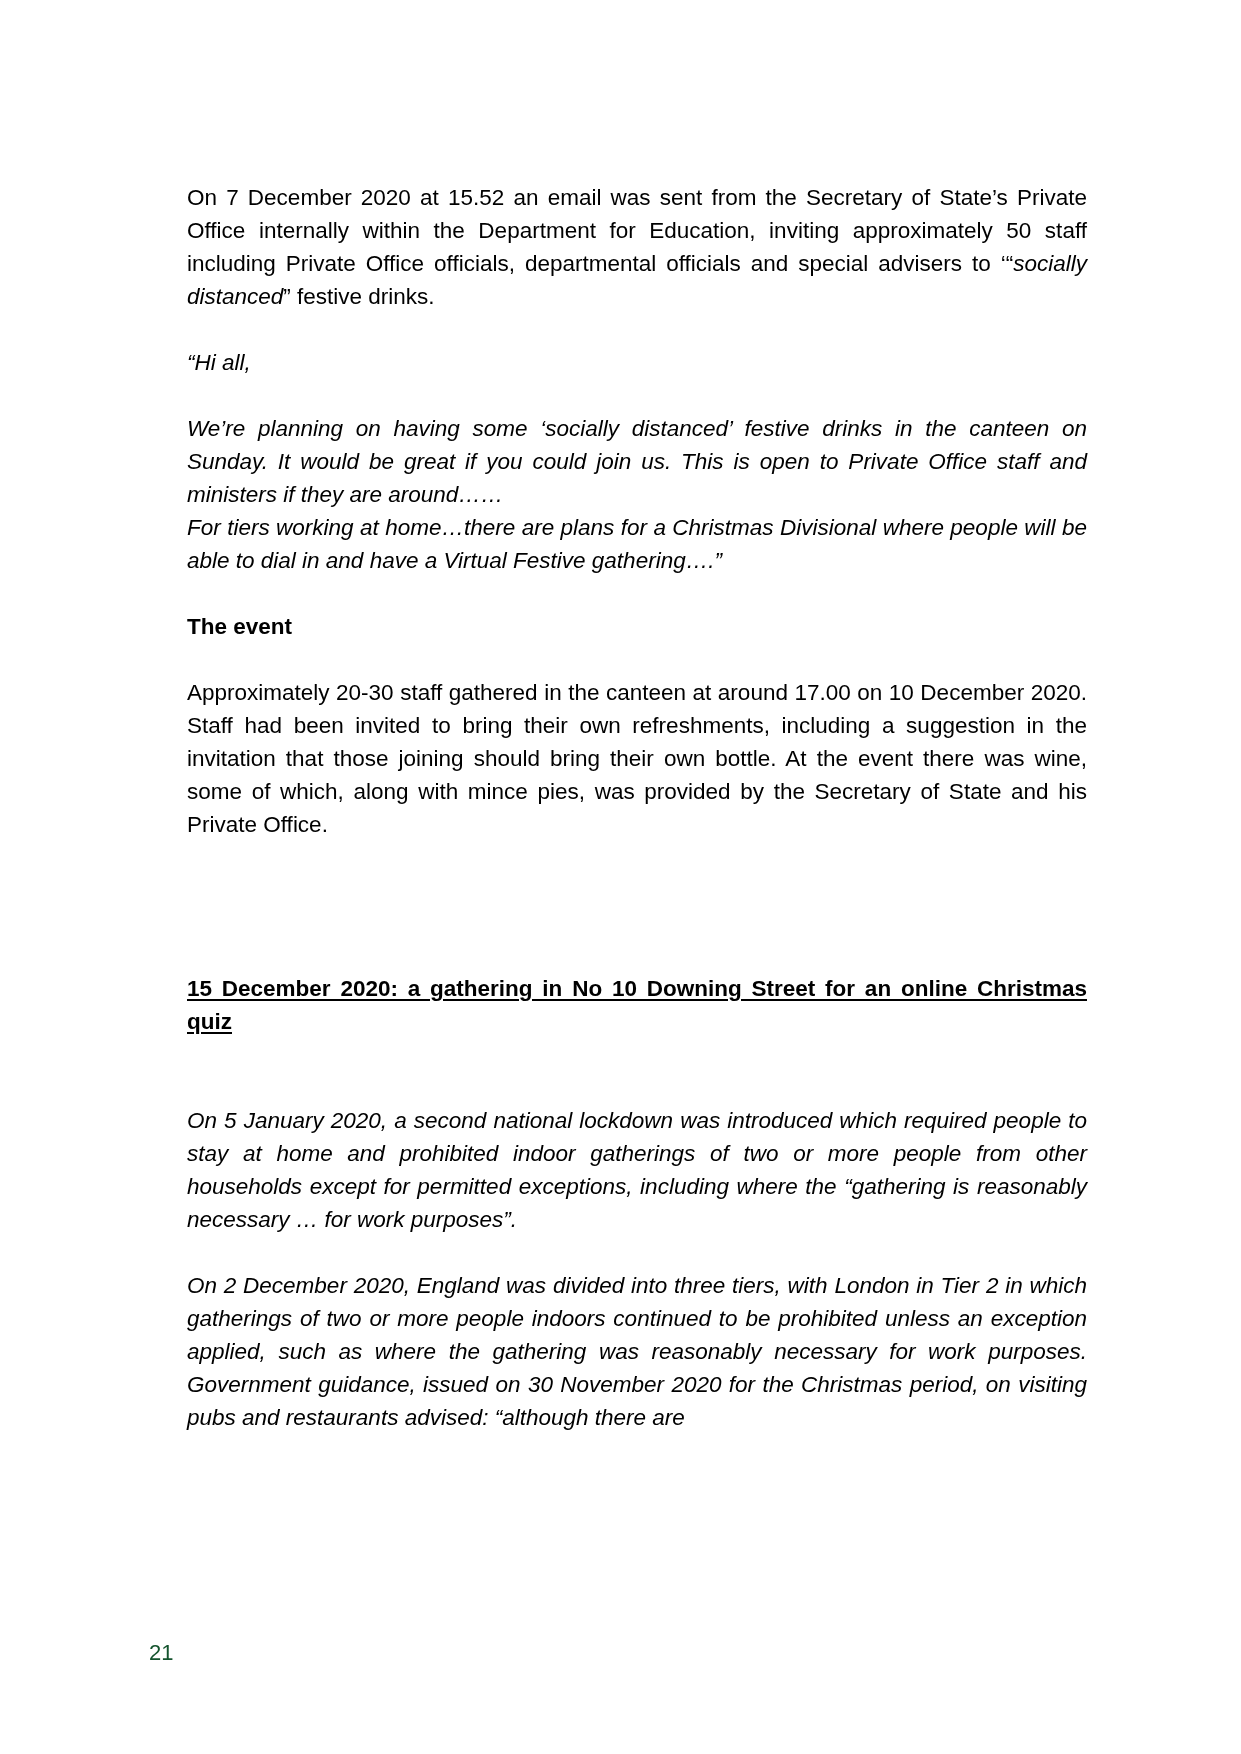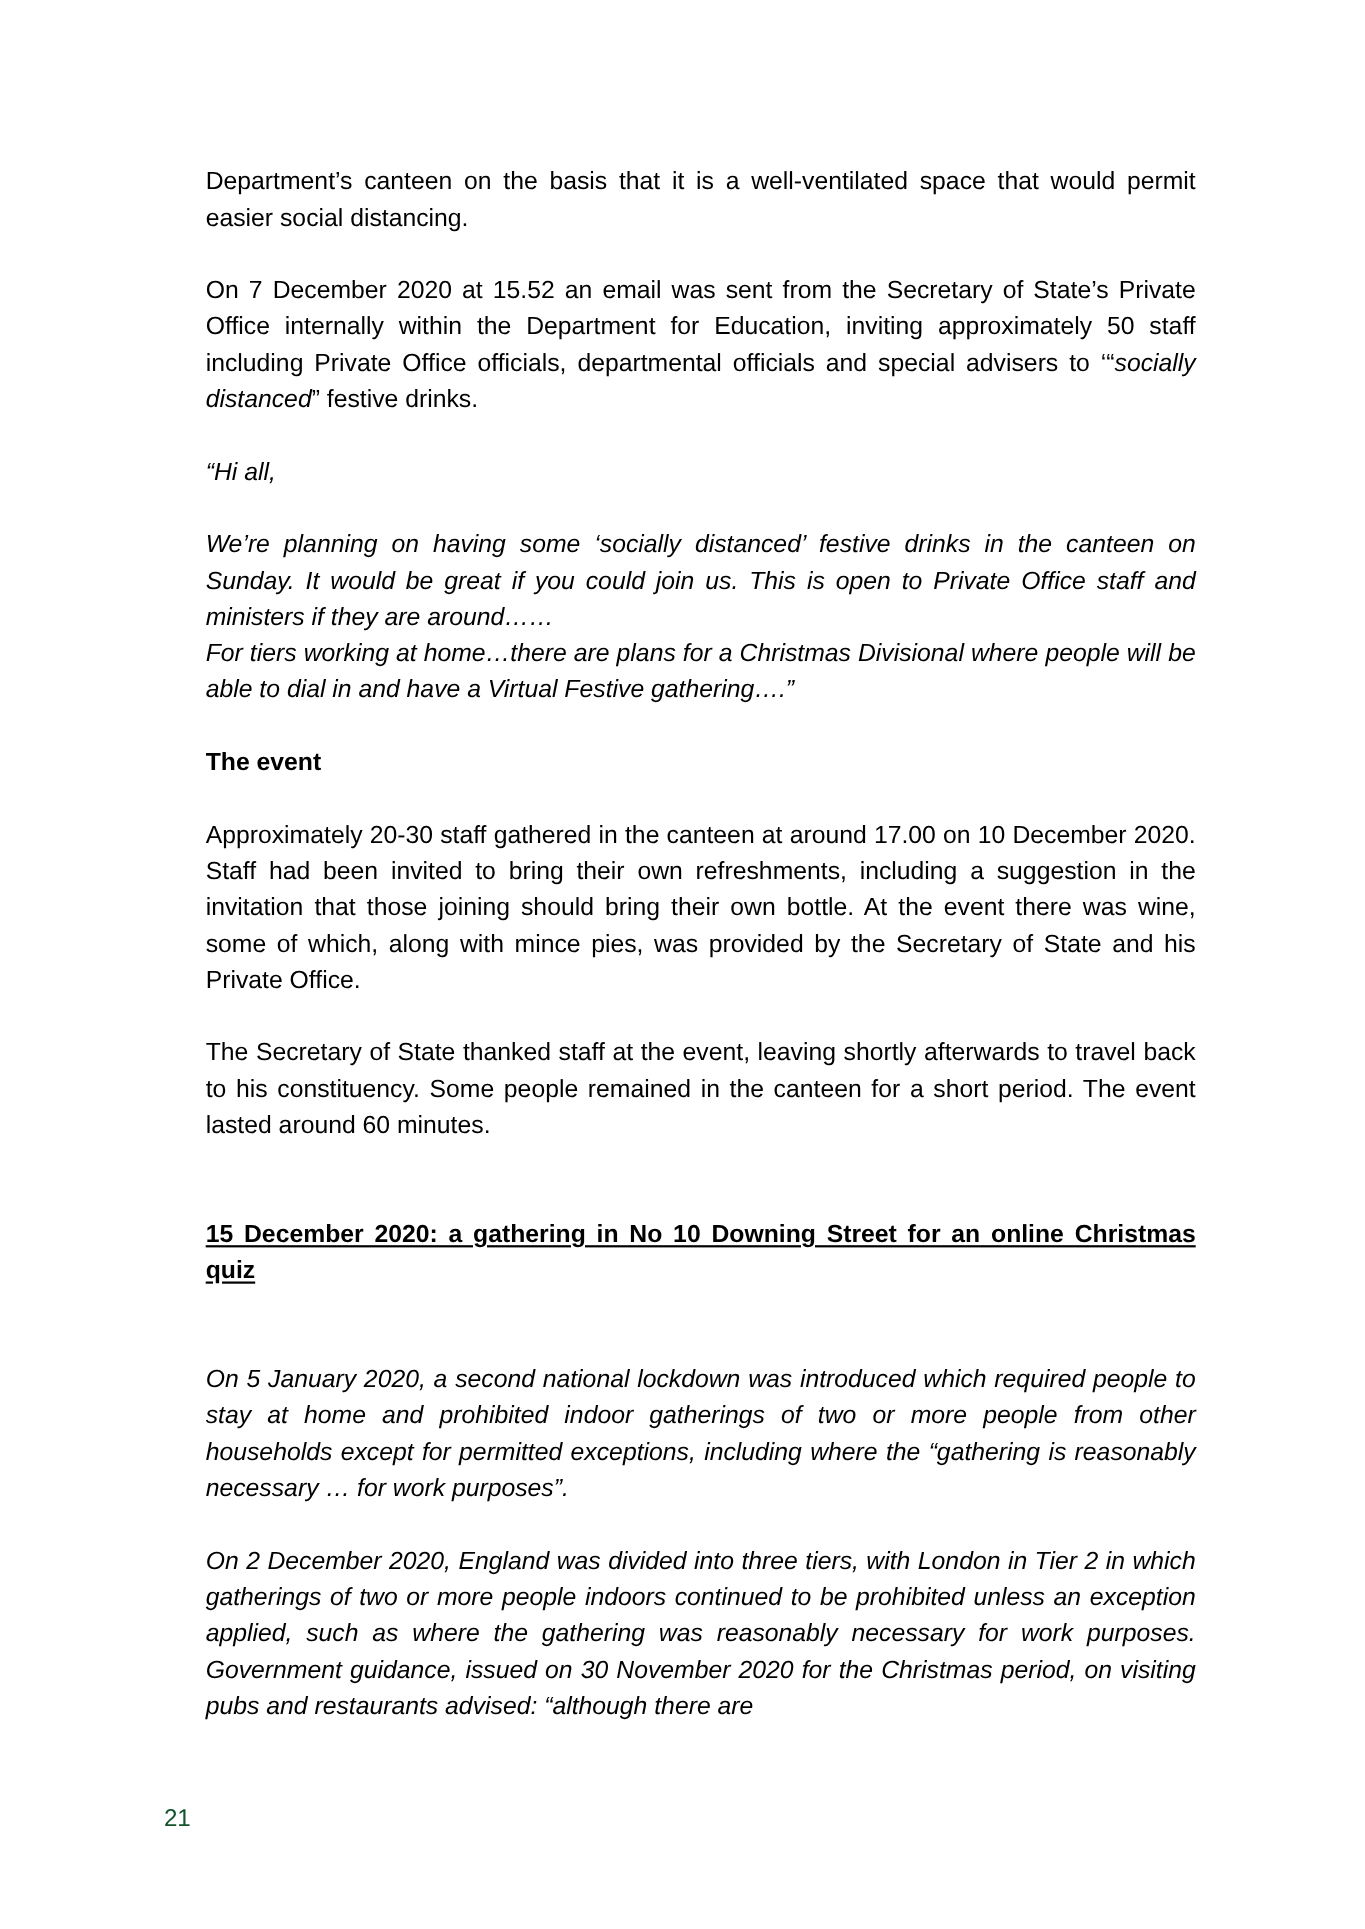--- a/index.html
+++ b/index.html
@@ -7,44 +7,42 @@
     .page {
       position: absolute; left: 187px; top: 148px; width: 900px;
       font-family: "Liberation Sans", sans-serif;
       font-size: 22.5px; line-height: 33px; color: #000;
     }
     p { margin: 0; text-align: justify; text-align-last: left; }
     .gap { height: 33px; }
     .gap2 { height: 66px; }
     .it { font-style: italic; }
     .bold { font-weight: bold; }
-    .uline { font-weight: bold; text-decoration: underline; text-underline-offset: 3px; }
+    .uline { font-weight: bold; text-decoration: underline; text-underline-offset: 3px; margin-top: 32px; }
     .pagenum {
       position: absolute; left: 149px; top: 1640px;
       font-family: "Liberation Sans", sans-serif; font-size: 22px; color: #14532d;
     }
   </style>
 </head>
 <body>
 
 <div class="page">
-  <p>Department’s canteen on the basis that it is a well-ventilated space that would permit easier social distancing.</p>
   <div class="gap"></div>
   <p><span>On 7 December 2020 at 15.52 an email was sent from the Secretary of State’s Private Office internally within the Department for Education, inviting approximately 50 staff including Private Office officials, departmental officials and special advisers to ‘“</span><span class="it">socially distanced</span><span>” festive drinks.</span></p>
   <div class="gap"></div>
   <p class="it">“Hi all,</p>
   <div class="gap"></div>
   <p class="it">We’re planning on having some ‘socially distanced’ festive drinks in the canteen on Sunday. It would be great if you could join us.  This is open to Private Office staff and ministers if they are around……</p>
   <p class="it">For tiers working at home…there are plans for a Christmas Divisional where people will be able to dial in and have a Virtual Festive gathering….”</p>
   <div class="gap"></div>
   <p class="bold">The event</p>
   <div class="gap"></div>
   <p>Approximately 20-30 staff gathered in the canteen at around 17.00 on 10 December 2020. Staff had been invited to bring their own refreshments, including a suggestion in the invitation that those joining should bring their own bottle.  At the event there was wine, some of which, along with mince pies, was provided by the Secretary of State and his Private Office.</p>
   <div class="gap"></div>
-  <p>The Secretary of State thanked staff at the event, leaving shortly afterwards to travel back to his constituency. Some people remained in the canteen for a short period. The event lasted around 60 minutes.</p>
   <div class="gap2"></div>
   <p class="uline">15 December 2020: a gathering in No 10 Downing Street for an online Christmas quiz</p>
   <div class="gap"></div>
   <div class="gap"></div>
   <p class="it">On 5 January 2020, a second national lockdown was introduced which required people to stay at home and prohibited indoor gatherings of two or more people from other households except for permitted exceptions, including where the “gathering is reasonably necessary … for work purposes”.</p>
   <div class="gap"></div>
   <p class="it">On 2 December 2020, England was divided into three tiers, with London in Tier 2 in which gatherings of two or more people indoors continued to be prohibited unless an exception applied, such as where the gathering was reasonably necessary for work purposes. Government guidance, issued on 30 November 2020 for the Christmas period, on visiting pubs and restaurants advised: “although there are</p>
 </div>
 
 <div class="pagenum">21</div>

